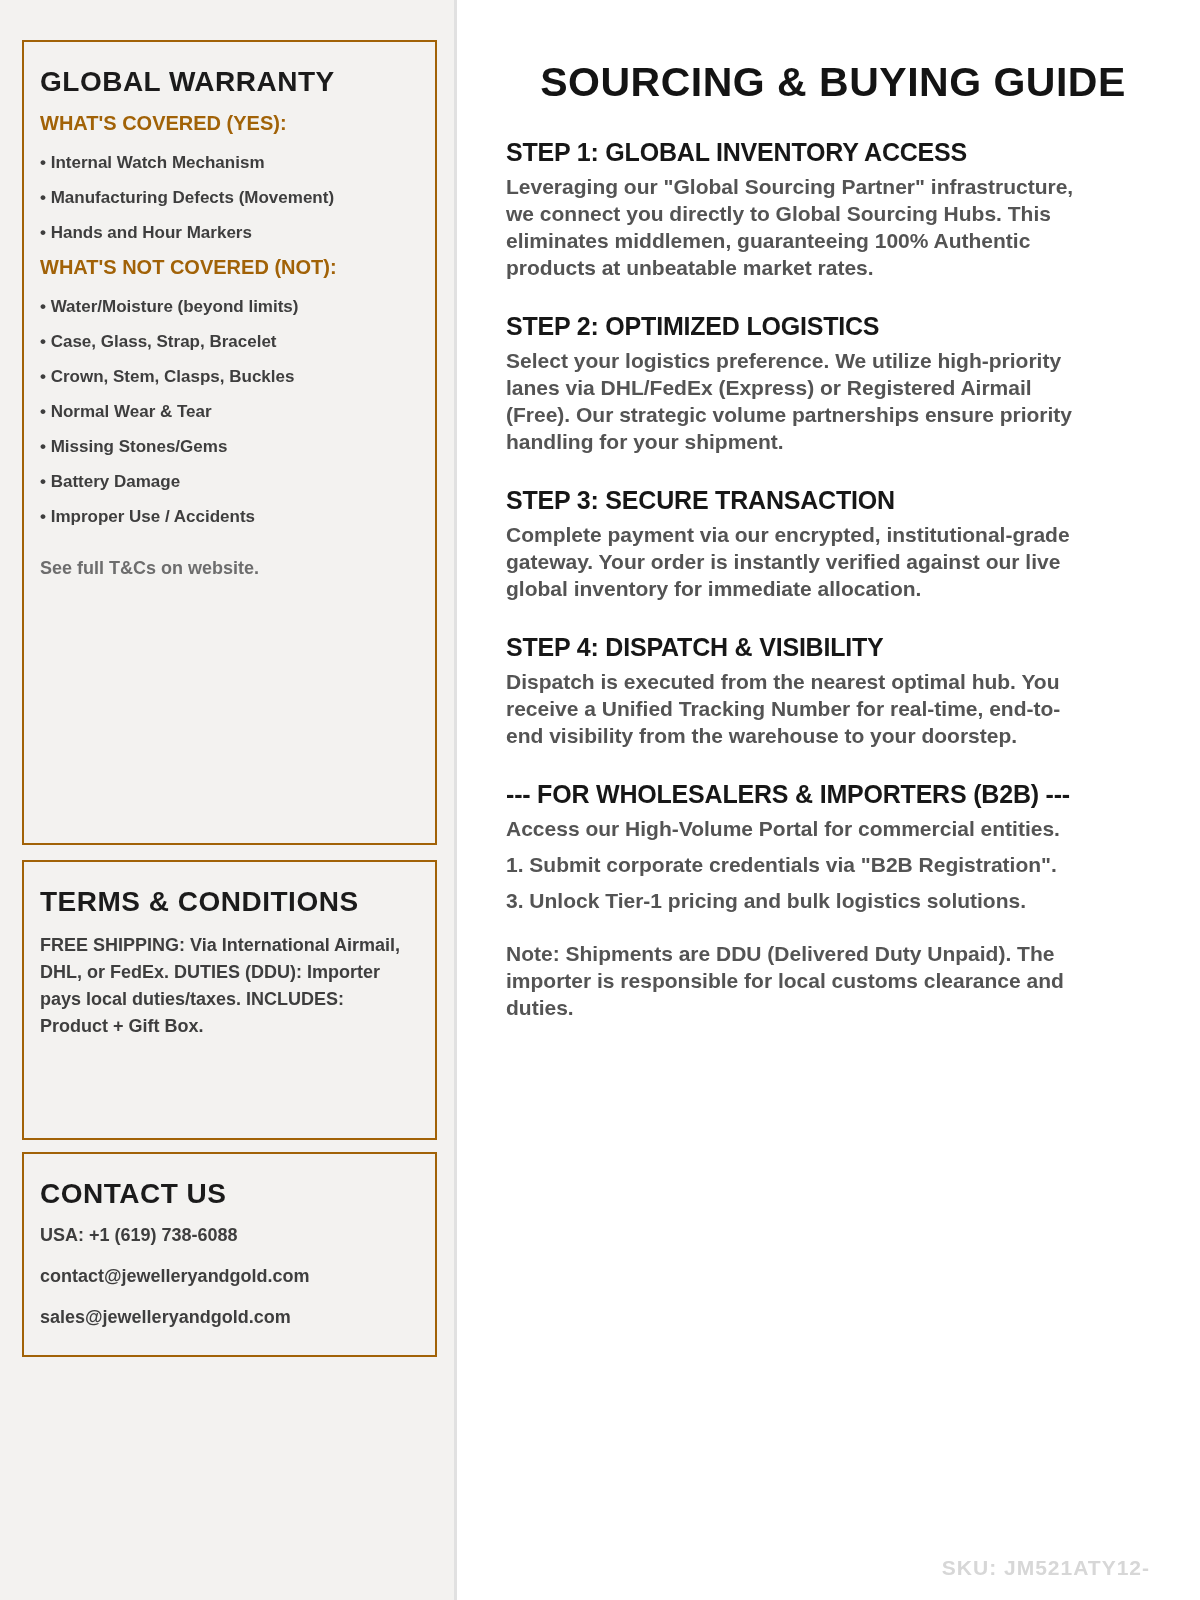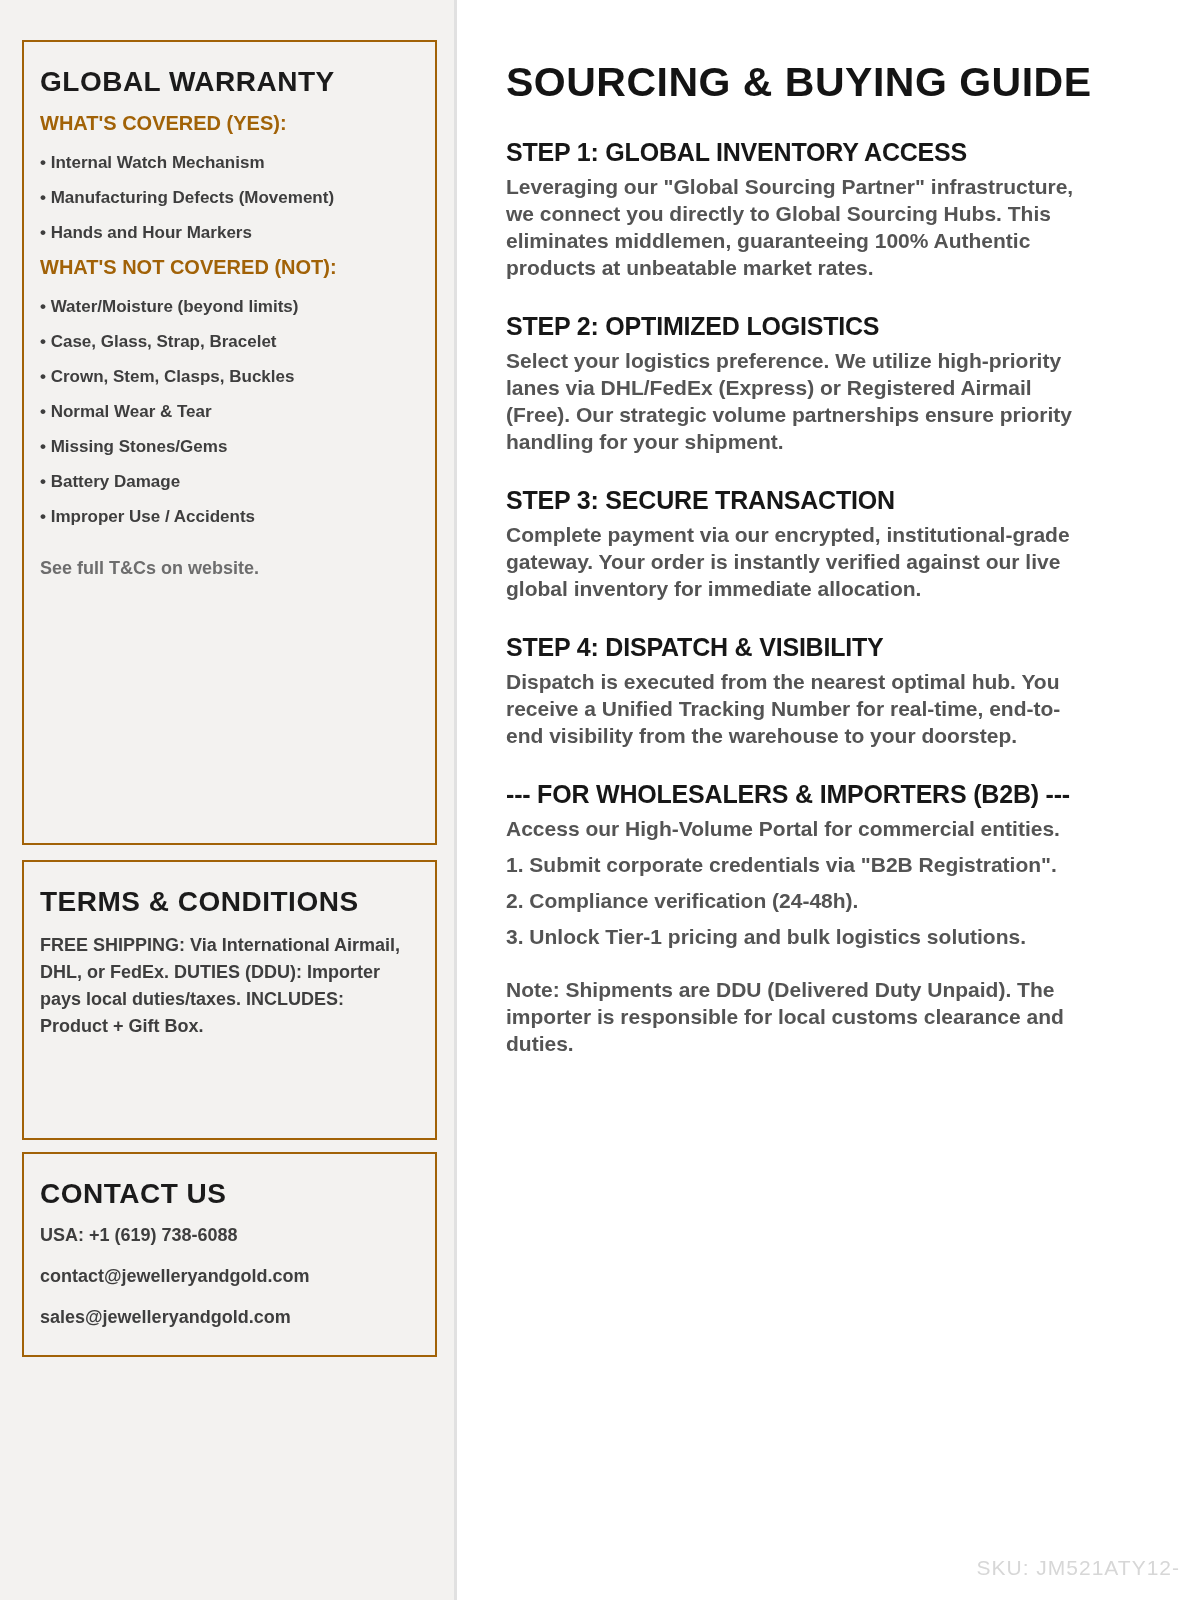--- a/index.html
+++ b/index.html
@@ -66,43 +66,43 @@
   }
   .box-contact p.line:first-of-type { margin-top:14px; }
 
   
   .main {
     position:absolute; left:460px; top:0;
     width:740px; box-sizing:border-box;
     padding:58px 40px 0 46px;
   }
   .main h1 {
-    margin:0; text-align:left;
+    margin:0; text-align:center;
     font-size:41px; font-weight:800;
     color:#141414; letter-spacing:0.5px;
     line-height:1.2;
   }
   .section h2 {
     margin:30px 0 6px;
     font-size:25px; font-weight:800;
     color:#171717; line-height:1.2;
     letter-spacing:-0.2px;
   }
   .section p {
     margin:0;
     font-size:21px; font-weight:700;
     color:#545454; line-height:27px;
     max-width:580px;
   }
   .section p + p { margin-top:9px; }
   .section p.note { margin-top:26px; }
 
   .sku {
-    position:absolute; right:20px; top:1556px;
-    font-size:21px; font-weight:400;
+    position:absolute; right:50px; top:1556px;
+    font-size:21px; font-weight:700;
     color:#d7d7d7; letter-spacing:1px;
   }
 </style>
 </head>
 <body>
 
 <aside class="sidebar">
 
   <section class="box box-warranty">
     <h2>GLOBAL WARRANTY</h2>
@@ -159,19 +159,18 @@
 
   <section class="section">
     <h2>STEP 4: DISPATCH &amp; VISIBILITY</h2>
     <p>Dispatch is executed from the nearest optimal hub. You receive a Unified Tracking Number for real-time, end-to-end visibility from the warehouse to your doorstep.</p>
   </section>
 
   <section class="section">
     <h2>--- FOR WHOLESALERS &amp; IMPORTERS (B2B) ---</h2>
     <p>Access our High-Volume Portal for commercial entities.</p>
     <p>1. Submit corporate credentials via "B2B Registration".</p>
-    <p>2. Compliance verification (24-48h).</p>
     <p>3. Unlock Tier-1 pricing and bulk logistics solutions.</p>
     <p class="note">Note: Shipments are DDU (Delivered Duty Unpaid). The importer is responsible for local customs clearance and duties.</p>
   </section>
 </main>
 
 <div class="sku">SKU: JM521ATY12-</div>
 
 </body></html>

